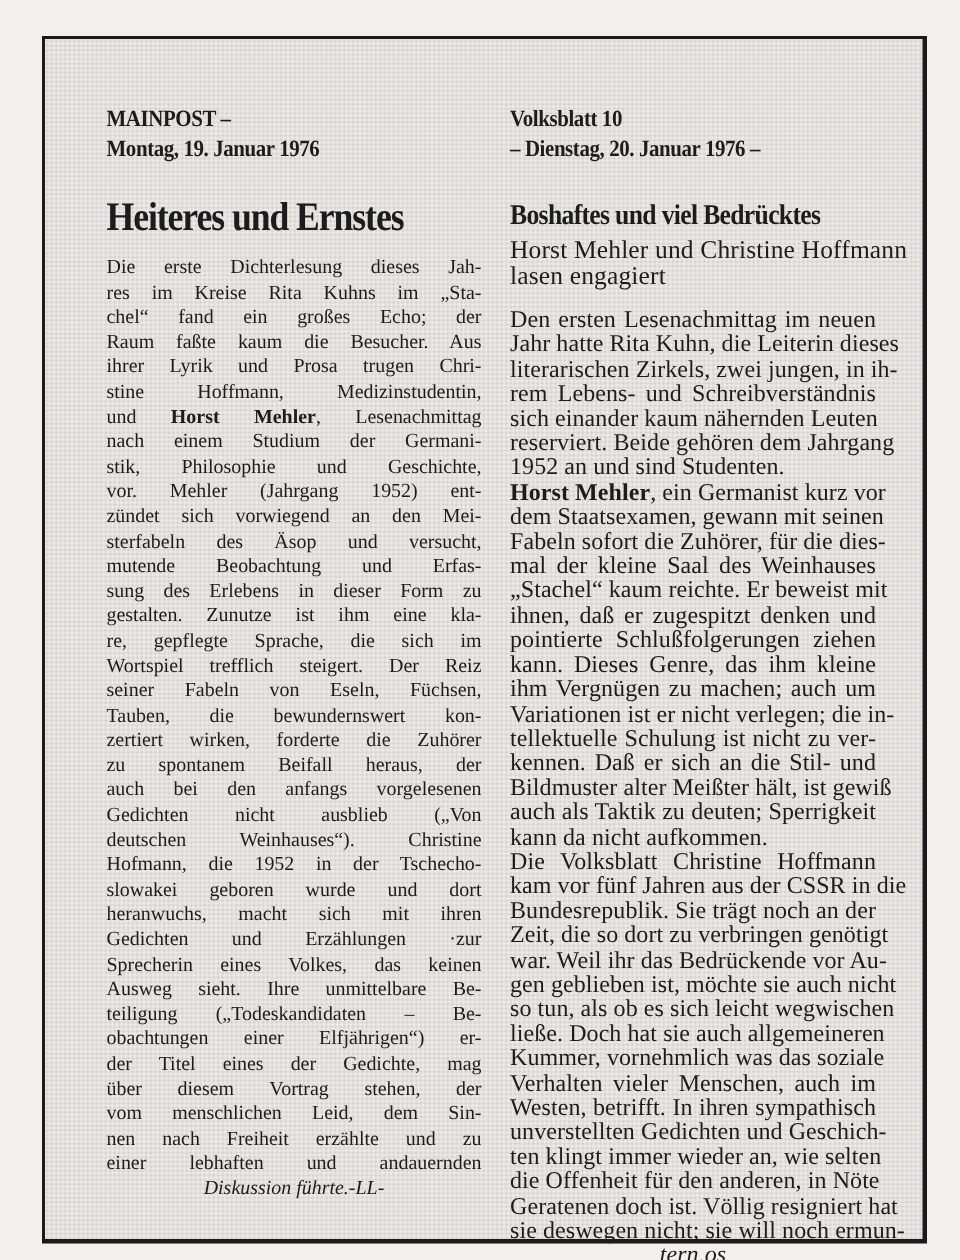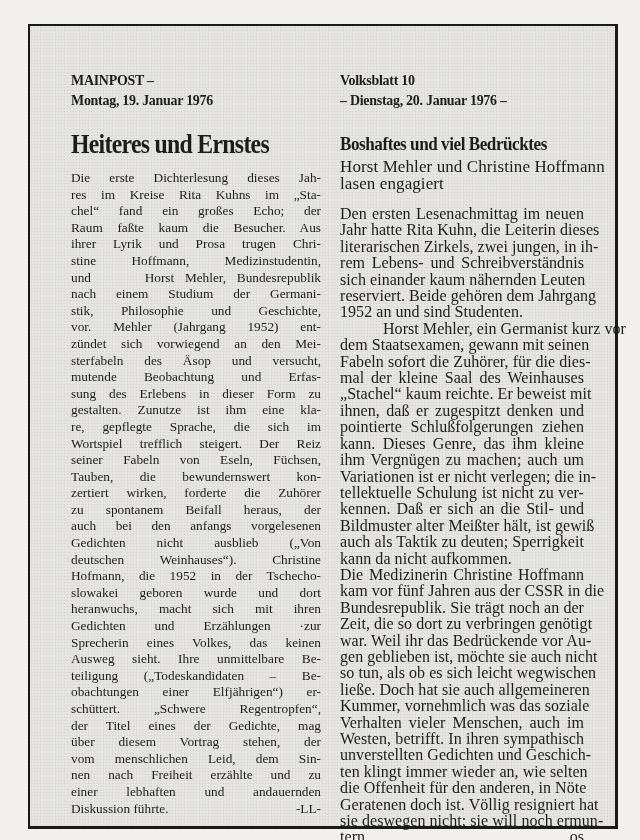--- a/index.html
+++ b/index.html
@@ -69,40 +69,40 @@
     font-size: 13.3px;
     line-height: 16.6px;
     text-align: justify;
     hyphens: manual;
   }
   .col.left .body-text { margin-top: 10px; }
   .col.right .body-text { font-size: 16px; line-height: 16.4px; letter-spacing: 0.05px; }
   .col.right .para1 { margin-top: 14px; }
   .line { display: block; text-align: justify; text-align-last: justify; white-space: nowrap; }
   .line.last { text-align-last: left; }
-  .line.sign { display: flex; justify-content: space-between; text-align-last: auto; }
-  b { font-weight: normal; margin-left: 43px; }
+  .line.sign { display: flex; justify-content: center; text-align-last: auto; font-style: italic; }
+  b { font-weight: bold; }
 </style>
 </head>
 <body>
 
 <div class="clipping">
 
   <div class="col left">
     <div class="source">MAINPOST –</div>
     <div class="source">Montag, 19. Januar 1976</div>
     <div class="headline-left">Heiteres und Ernstes</div>
     <div class="body-text">
       <span class="line">Die erste Dichterlesung dieses Jah-</span>
       <span class="line">res im Kreise Rita Kuhns im „Sta-</span>
       <span class="line">chel“ fand ein großes Echo; der</span>
       <span class="line">Raum faßte kaum die Besucher. Aus</span>
       <span class="line">ihrer Lyrik und Prosa trugen Chri-</span>
       <span class="line">stine Hoffmann, Medizinstudentin,</span>
-      <span class="line"><span>und</span> <b>Horst Mehler</b><span>, Bundesrepublik</span></span>
+      <span class="line"><span>und</span> <b>Horst Mehler</b><span>, Lesenachmittag</span></span>
       <span class="line">nach einem Studium der Germani-</span>
       <span class="line">stik, Philosophie und Geschichte,</span>
       <span class="line">vor. Mehler (Jahrgang 1952) ent-</span>
       <span class="line">zündet sich vorwiegend an den Mei-</span>
       <span class="line">sterfabeln des Äsop und versucht,</span>
       <span class="line">mutende Beobachtung und Erfas-</span>
       <span class="line">sung des Erlebens in dieser Form zu</span>
       <span class="line">gestalten. Zunutze ist ihm eine kla-</span>
       <span class="line">re, gepflegte Sprache, die sich im</span>
       <span class="line">Wortspiel trefflich steigert. Der Reiz</span>
@@ -114,21 +114,20 @@
       <span class="line">Gedichten nicht ausblieb („Von</span>
       <span class="line">deutschen Weinhauses“). Christine</span>
       <span class="line">Hofmann, die 1952 in der Tschecho-</span>
       <span class="line">slowakei geboren wurde und dort</span>
       <span class="line">heranwuchs, macht sich mit ihren</span>
       <span class="line">Gedichten und Erzählungen ·zur</span>
       <span class="line">Sprecherin eines Volkes, das keinen</span>
       <span class="line">Ausweg sieht. Ihre unmittelbare Be-</span>
       <span class="line">teiligung („Todeskandidaten – Be-</span>
       <span class="line">obachtungen einer Elfjährigen“) er-</span>
-      <span class="line">schüttert. „Schwere Regentropfen“,</span>
       <span class="line">der Titel eines der Gedichte, mag</span>
       <span class="line">über diesem Vortrag stehen, der</span>
       <span class="line">vom menschlichen Leid, dem Sin-</span>
       <span class="line">nen nach Freiheit erzählte und zu</span>
       <span class="line">einer lebhaften und andauernden</span>
       <span class="line sign">
         <span>Diskussion führte.</span>
         <span>-LL-</span>
       </span>
     </div>
@@ -162,21 +161,21 @@
       <span class="line">kann. Dieses Genre, das ihm kleine</span>
       <span class="line">ihm Vergnügen zu machen; auch um</span>
       <span class="line">Variationen ist er nicht verlegen; die in-</span>
       <span class="line">tellektuelle Schulung ist nicht zu ver-</span>
       <span class="line">kennen. Daß er sich an die Stil- und</span>
       <span class="line">Bildmuster alter Meißter hält, ist gewiß</span>
       <span class="line">auch als Taktik zu deuten; Sperrigkeit</span>
       <span class="line last">kann da nicht aufkommen.</span>
     </div>
     <div class="body-text">
-      <span class="line">Die Medizinerin Christine Hoffmann</span>
+      <span class="line">Die Volksblatt Christine Hoffmann</span>
       <span class="line">kam vor fünf Jahren aus der CSSR in die</span>
       <span class="line">Bundesrepublik. Sie trägt noch an der</span>
       <span class="line">Zeit, die so dort zu verbringen genötigt</span>
       <span class="line">war. Weil ihr das Bedrückende vor Au-</span>
       <span class="line">gen geblieben ist, möchte sie auch nicht</span>
       <span class="line">so tun, als ob es sich leicht wegwischen</span>
       <span class="line">ließe. Doch hat sie auch allgemeineren</span>
       <span class="line">Kummer, vornehmlich was das soziale</span>
       <span class="line">Verhalten vieler Menschen, auch im</span>
       <span class="line">Westen, betrifft. In ihren sympathisch</span>

